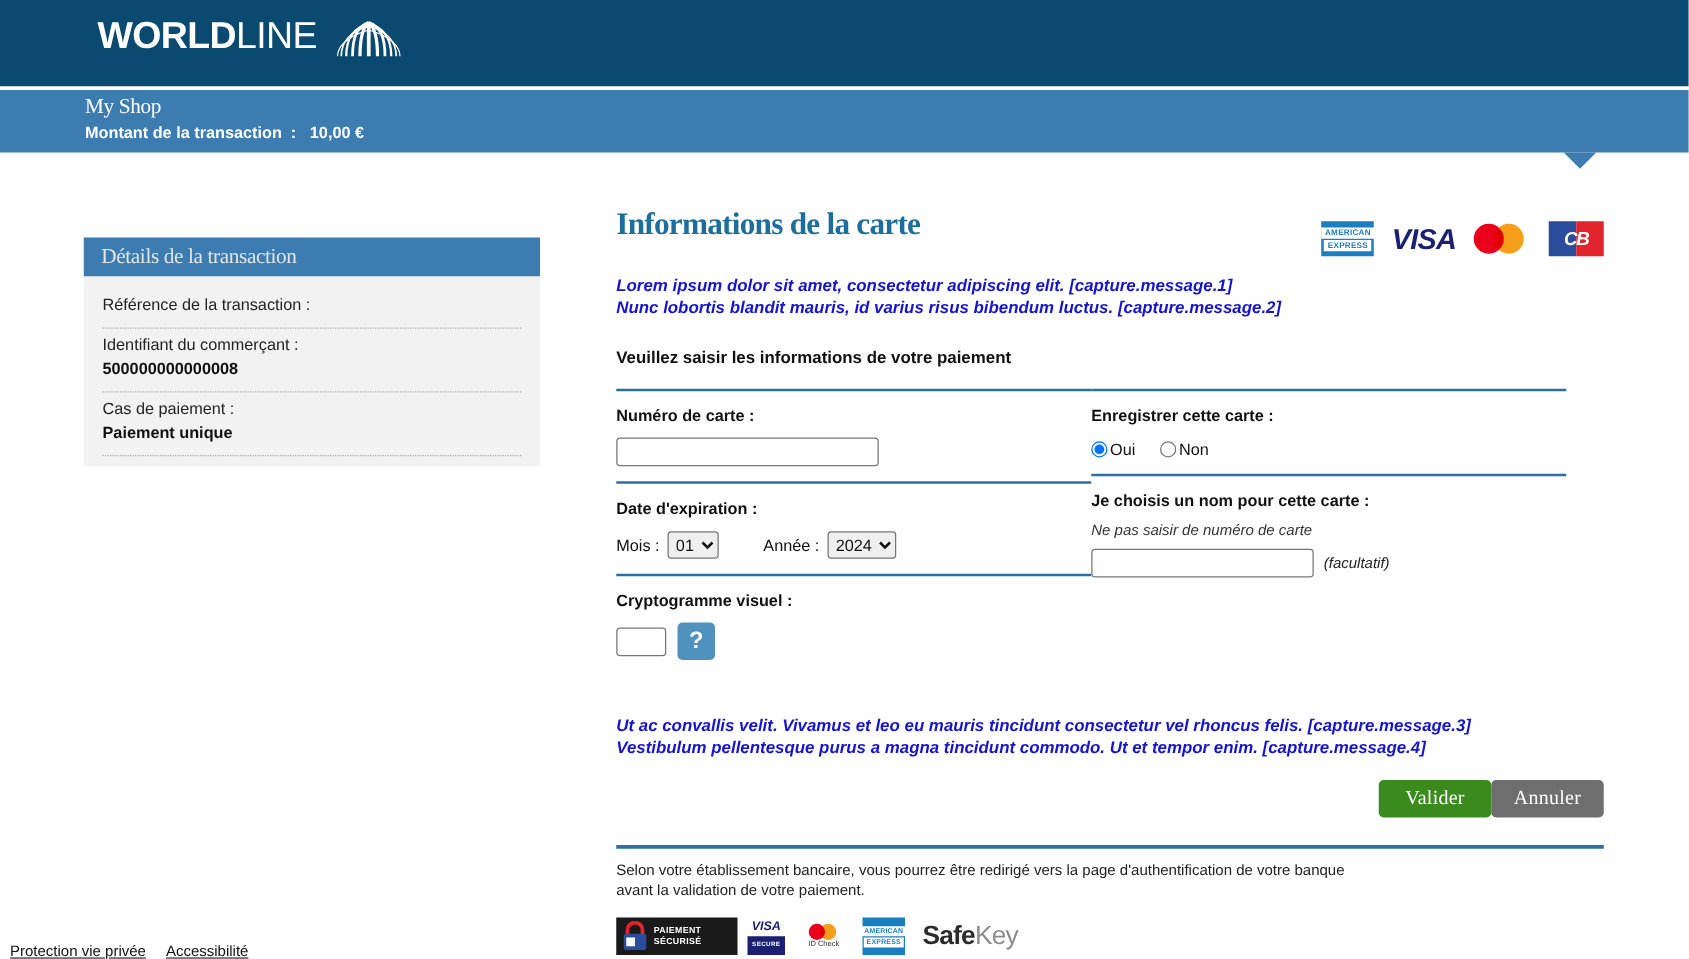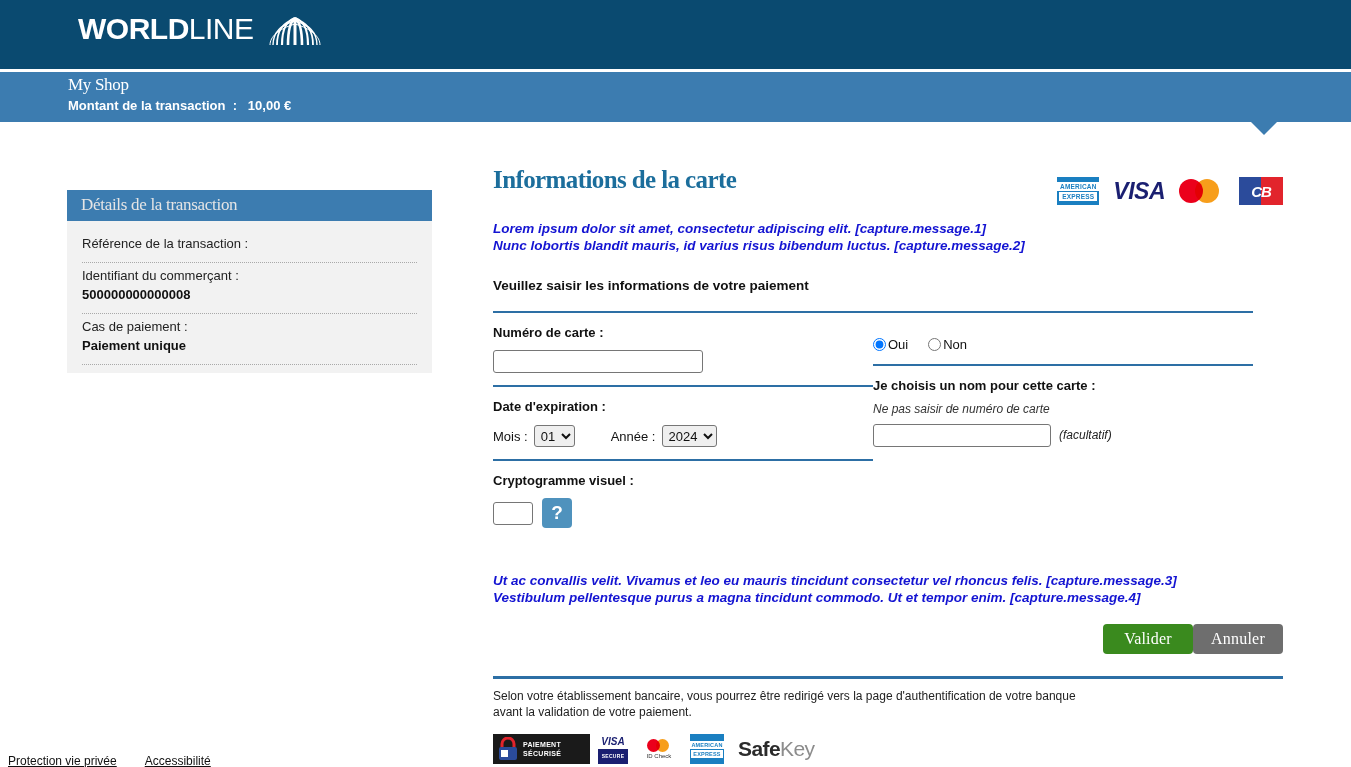--- a/index.html
+++ b/index.html
@@ -181,21 +181,21 @@
   .bl-cb .half-r { width: 22px; background: #e2242c; }
   .bl-cb-wrap { position: relative; width: 44px; height: 28px; }
   .bl-cb-txt {
     position: absolute; inset: 0; display: flex; align-items: center; justify-content: center;
     color: #ffffff; font-size: 15px; font-weight: bold; font-style: italic; letter-spacing: -1px;
   }
 
   
   .bottom-links {
     position: absolute; left: 8px; top: 754px;
-    display: flex; gap: 28px;
+    display: flex; gap: 16px;
   }
   .bottom-links a { font-size: 12px; color: #111; text-decoration: underline; }
 </style>
 </head>
 <body>
 
 <div class="page">
 
   <div class="brandbar">
     <div class="logo-wrap">
@@ -303,20 +303,21 @@
             <input class="input-cvv" type="text" value="" style="">
             <button class="help-btn">?</button>
           </div>
         </div>
 
       </div>
 
       <div class="col-right">
 
         <div class="fieldset first">
+          <div class="f-label">Enregistrer cette carte :</div>
           <div class="radio-row">
             <label>
               <input type="radio" name="savecard" checked="" style="">
               <span>Oui</span>
             </label>
             <span class="radio-gap"></span>
             <label>
               <input type="radio" name="savecard" style="">
               <span>Non</span>
             </label>

